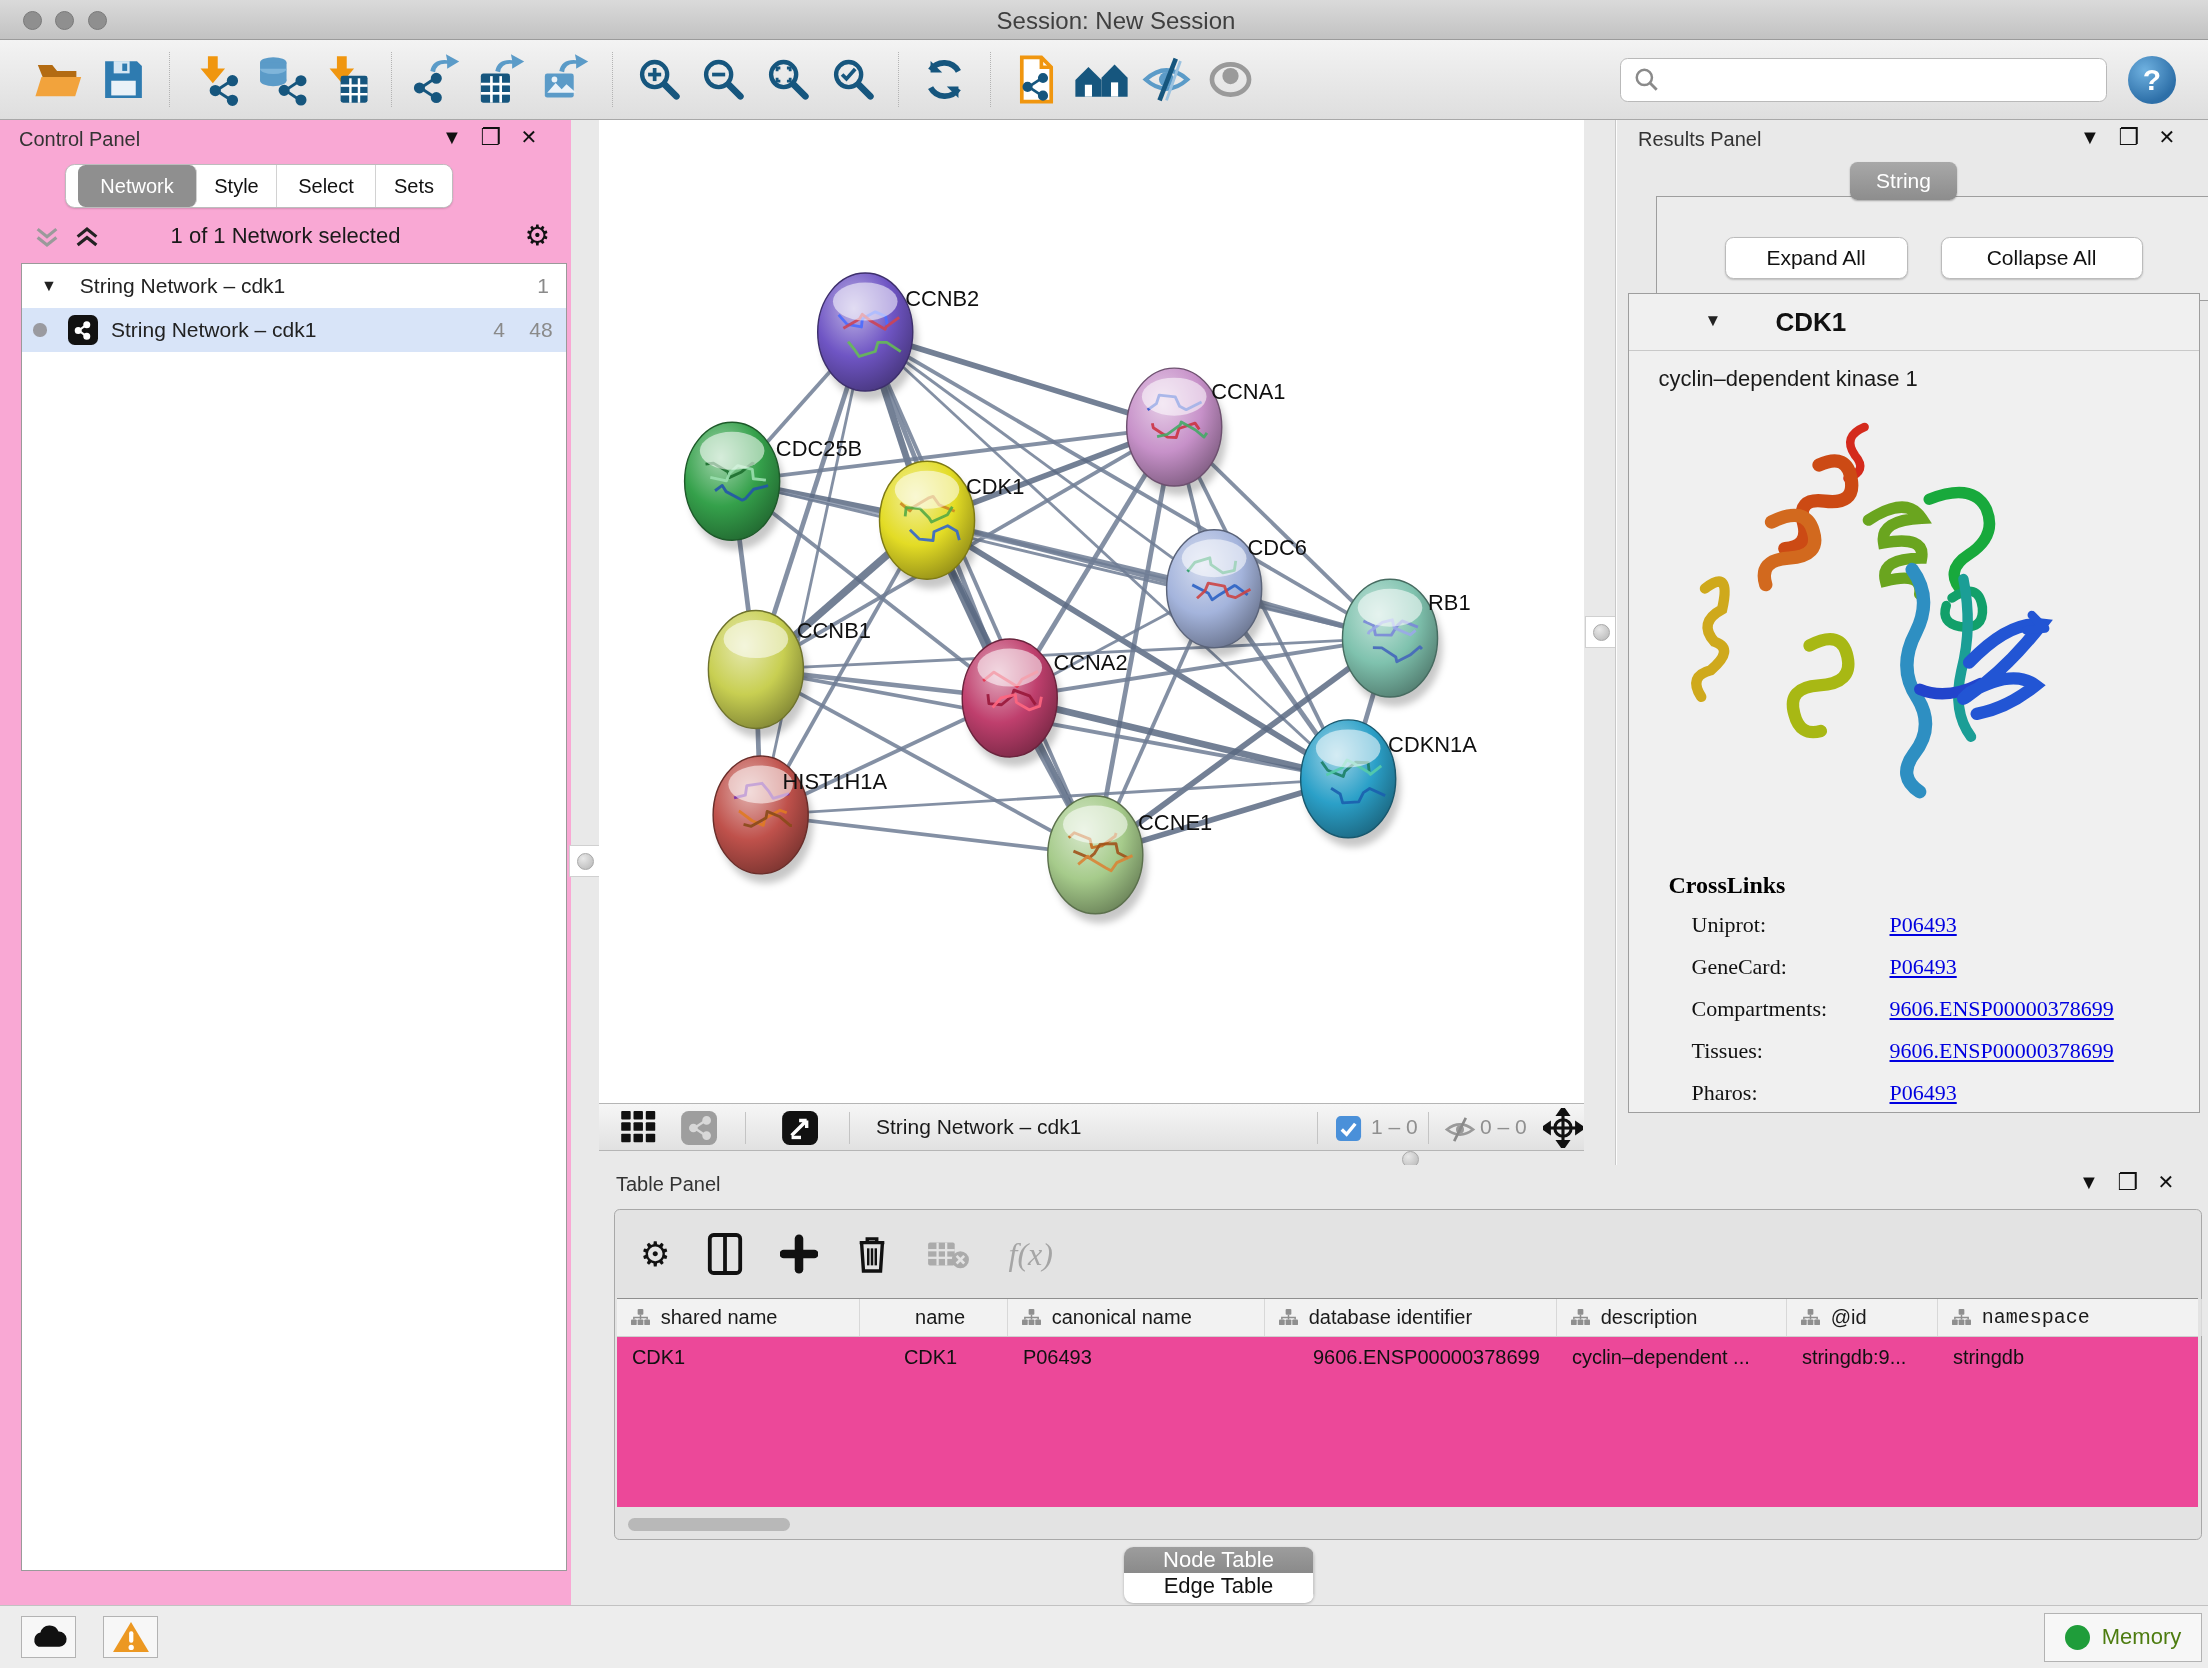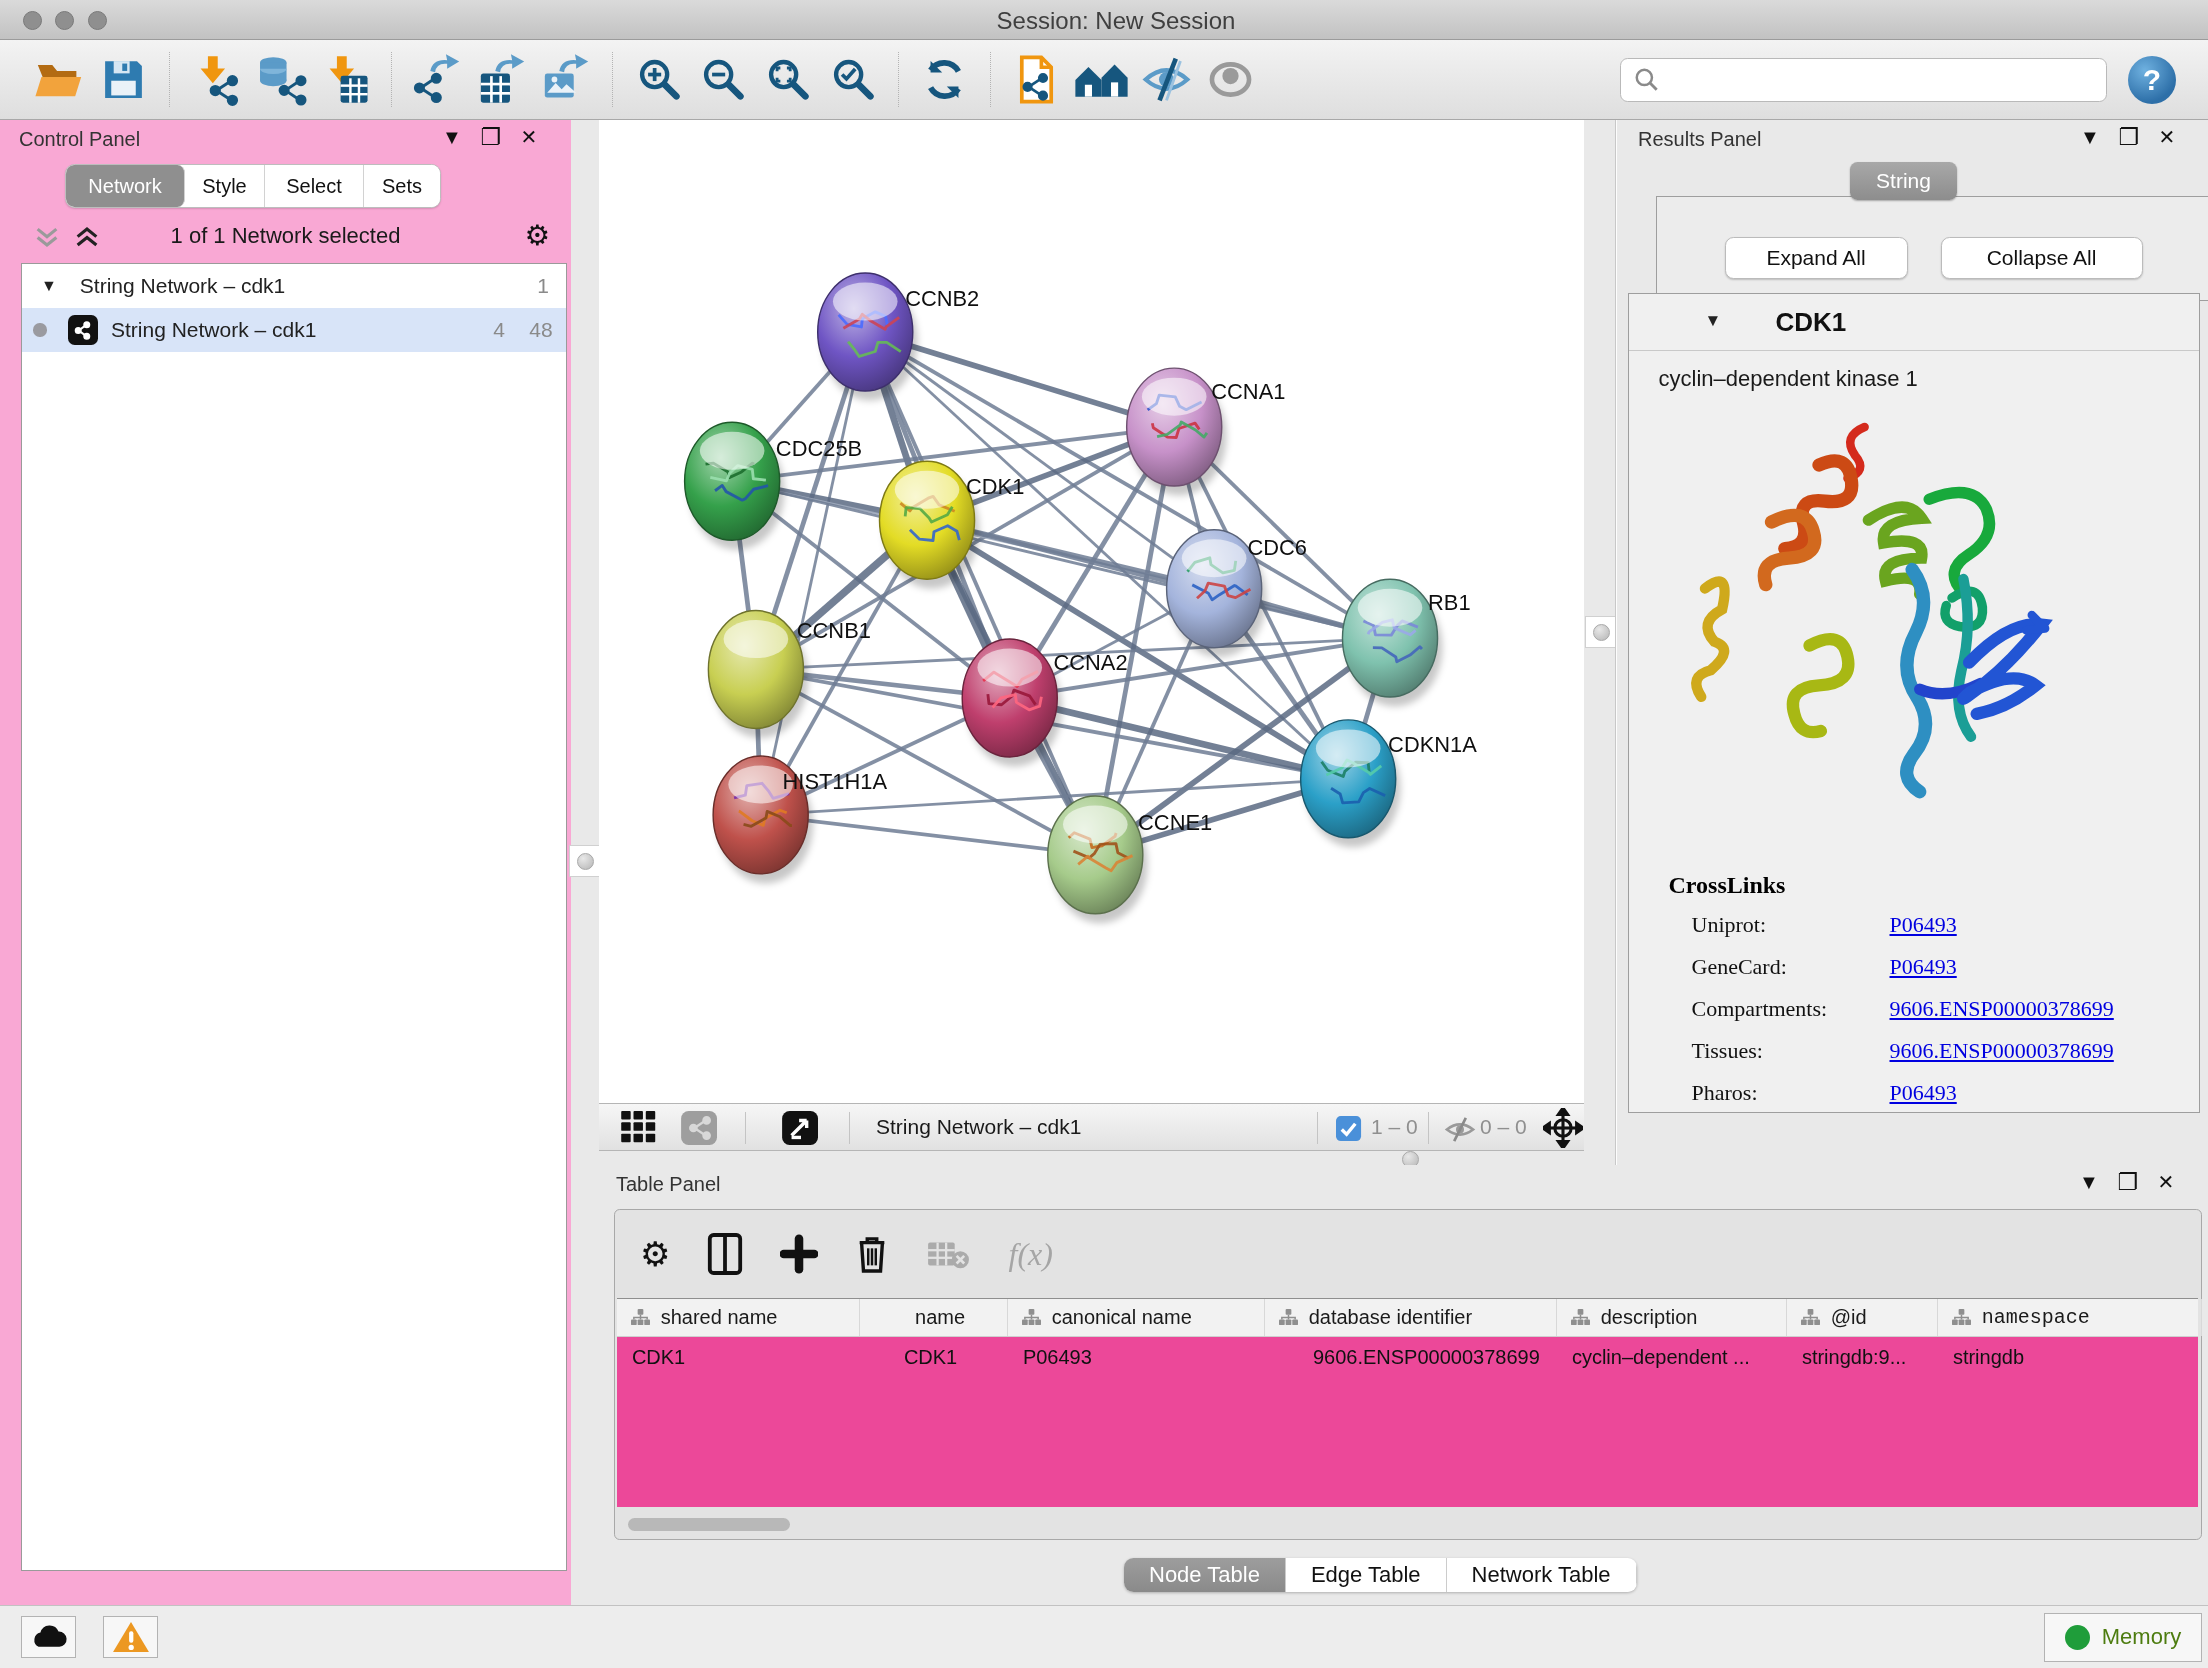--- a/index.html
+++ b/index.html
@@ -33,21 +33,21 @@
 
   .panel-title { font-size:20px; color:#333; }
   .panel-btns { position:absolute; right:15px; top:5.7px; display:flex; gap:19px; align-items:center; }
   .pbtn { font-size:20px; color:#111; font-weight:bold; line-height:1; }
   .pbtn.min { font-size:23px; font-weight:normal; }
 
   
   #control-panel { position:absolute; left:0; top:0; width:571px; height:1486px; background:#f9a8d4; }
   #cp-tabs { position:absolute; left:65px; top:44px; height:44px; display:flex;
     background:#fff; border:1px solid #bdbdbd; border-radius:9.5px; overflow:hidden;
-    box-shadow:0 1px 1.9px rgba(0,0,0,.15); }
+    box-shadow:0 1px 1.9px rgba(0,0,0,.15);padding-left:12px; }
   .cp-tab { height:100%; display:flex; align-items:center; justify-content:center;
     font-size:20px; color:#111; border-right:1px solid #d2d2d2; background:#fff; }
   .cp-tab:last-child { border-right:none; }
   .cp-tab.sel { background:#8f8f8f; color:#fff; border-radius:7.6px; }
   #cp-selrow { position:absolute; left:0; top:97px; width:571px; height:40px; }
   #cp-selrow .txt { position:absolute; left:0; right:0; text-align:center; top:5.7px; font-size:22px; color:#1a1a1a; }
   #net-tree { position:absolute; left:21px; top:143px; width:546px; height:1308px;
     background:#fff; border:1.9px solid #9a9a9a; }
   .tree-row { position:relative; width:100%; height:44px; display:flex; align-items:center; font-size:21px; }
   .tree-row.sel { background:#d8e4f8; }
@@ -99,22 +99,22 @@
     background:#e3e3e3; border:1.9px solid #a8a8a8; border-radius:5.7px; }
   #tp-toolbar { position:absolute; left:0; top:0; width:100%; height:88px; display:flex; align-items:center; padding-left:25px; gap:36px; }
   #tp-table { position:absolute; left:1.9px; top:88px; width:1581px; height:209px; background:#ec4899; border-top:1.9px solid #8f8f8f; }
   #tp-head { display:flex; height:38px; background:#f2f2f2; border-bottom:1px solid #cfcfcf; }
   .th { display:flex; align-items:center; gap:9.5px; padding-left:13.3px; font-size:20px; color:#1a1a1a;
     border-right:1px solid #d8d8d8; overflow:hidden; white-space:nowrap; flex:none; }
   #tp-row { display:flex; height:40px; }
   .td { display:flex; align-items:center; padding-left:15px; font-size:20px; color:#111;
     overflow:hidden; white-space:nowrap; flex:none; }
   #tp-scroll { position:absolute; left:13.3px; bottom:7.6px; width:162px; height:13.3px; border-radius:6.7px; background:#b8b8b8; }
-  #tp-tabs { position:absolute; left:525px; bottom:13px; height:34px; display:flex;
-    border-radius:9.5px; overflow:hidden; box-shadow:0 1px 2.9px rgba(0,0,0,.25); }
+  #tp-tabs { position:absolute; left:525px; bottom:2px; height:56px; display:flex;
+    border-radius:9.5px; overflow:hidden; box-shadow:0 1px 2.9px rgba(0,0,0,.25);flex-direction:column; }
   .tp-tab { height:100%; display:flex; align-items:center; justify-content:center; font-size:22px;
     background:#fff; color:#111; border-right:1px solid #ccc; padding:0 25px; }
   .tp-tab.sel { background:linear-gradient(#9d9d9d,#8a8a8a); color:#fff; }
 
   
   #statusbar { position:absolute; left:0; top:1605px; width:2208px; height:63px;
     background:#ededed; border-top:1.9px solid #c2c2c2; }
   .sb-btn { position:absolute; top:9.5px; width:55px; height:42px; background:#f7f7f7;
     border:1.9px solid #b3b3b3; display:flex; align-items:center; justify-content:center; }
   #memory-btn { position:absolute; right:5.7px; top:6.7px; width:158px; height:49px; background:#f7f7f7;

